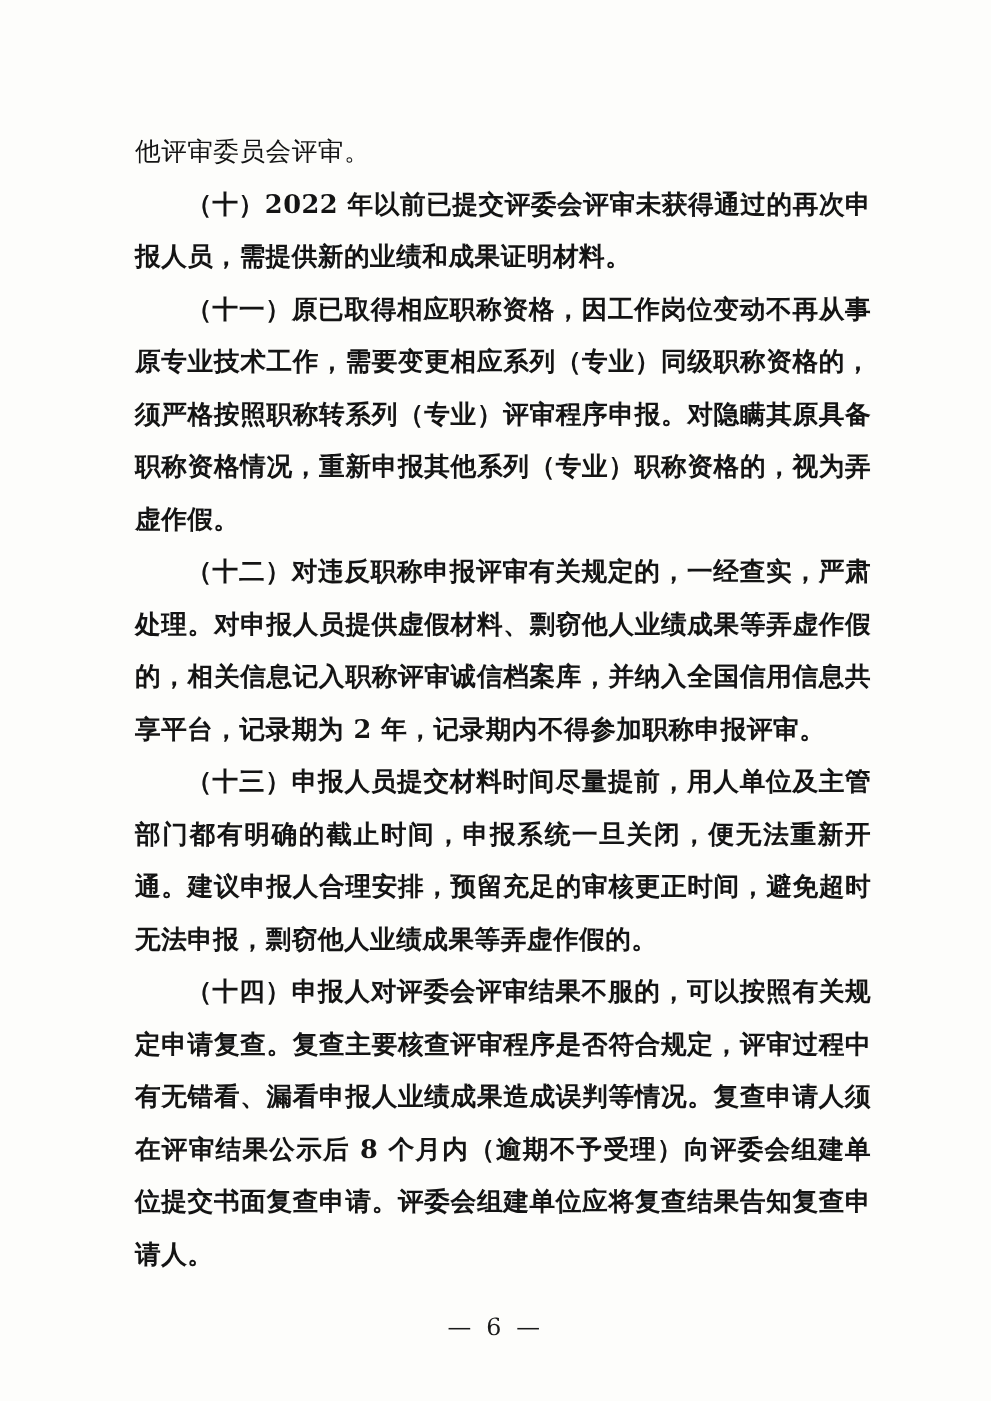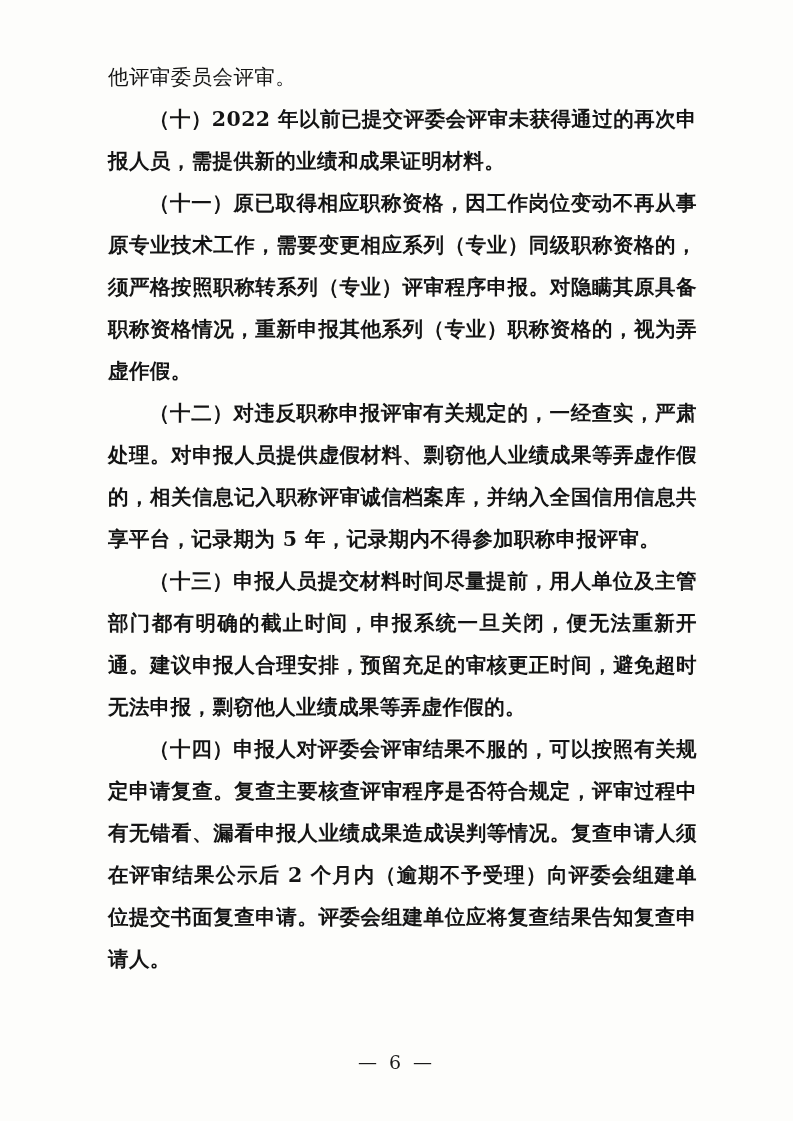--- a/index.html
+++ b/index.html
@@ -13,21 +13,21 @@
     font-family: "DejaVu Serif", "Liberation Serif", serif;
     color: #1a1a1a;
     overflow: hidden;
   }
   .page {
     position: relative;
     width: 793px;
     height: 1121px;
     background: #fdfdfb;
     box-sizing: border-box;
-    padding: 56px 96px 40px 108px;
+    padding: 100px 96px 40px 108px;
   }
   .doc-body {
     font-size: 20.5px;
     line-height: 42px;
     letter-spacing: 0.4px;
     color: #141414;
     text-align: justify;
     text-justify: inter-ideograph;
   }
   .para {
@@ -55,18 +55,18 @@
   }
 </style>
 </head>
 <body>
 
 <div class="page">
   <div class="doc-body">
     <p class="para">他评审委员会评审。</p>
     <p class="para indent">（十）2022 年以前已提交评委会评审未获得通过的再次申报人员，需提供新的业绩和成果证明材料。</p>
     <p class="para indent">（十一）原已取得相应职称资格，因工作岗位变动不再从事原专业技术工作，需要变更相应系列（专业）同级职称资格的，须严格按照职称转系列（专业）评审程序申报。对隐瞒其原具备职称资格情况，重新申报其他系列（专业）职称资格的，视为弄虚作假。</p>
-    <p class="para indent">（十二）对违反职称申报评审有关规定的，一经查实，严肃处理。对申报人员提供虚假材料、剽窃他人业绩成果等弄虚作假的，相关信息记入职称评审诚信档案库，并纳入全国信用信息共享平台，记录期为 5 年，记录期内不得参加职称申报评审。</p>
+    <p class="para indent">（十二）对违反职称申报评审有关规定的，一经查实，严肃处理。对申报人员提供虚假材料、剽窃他人业绩成果等弄虚作假的，相关信息记入职称评审诚信档案库，并纳入全国信用信息共享平台，记录期为 2 年，记录期内不得参加职称申报评审。</p>
     <p class="para indent">（十三）申报人员提交材料时间尽量提前，用人单位及主管部门都有明确的截止时间，申报系统一旦关闭，便无法重新开通。建议申报人合理安排，预留充足的审核更正时间，避免超时无法申报，剽窃他人业绩成果等弄虚作假的。</p>
-    <p class="para indent">（十四）申报人对评委会评审结果不服的，可以按照有关规定申请复查。复查主要核查评审程序是否符合规定，评审过程中有无错看、漏看申报人业绩成果造成误判等情况。复查申请人须在评审结果公示后 2 个月内（逾期不予受理）向评委会组建单位提交书面复查申请。评委会组建单位应将复查结果告知复查申请人。</p>
+    <p class="para indent">（十四）申报人对评委会评审结果不服的，可以按照有关规定申请复查。复查主要核查评审程序是否符合规定，评审过程中有无错看、漏看申报人业绩成果造成误判等情况。复查申请人须在评审结果公示后 8 个月内（逾期不予受理）向评委会组建单位提交书面复查申请。评委会组建单位应将复查结果告知复查申请人。</p>
   </div>
   <div class="page-number">— 6 —</div>
 </div>
 
 </body></html>

